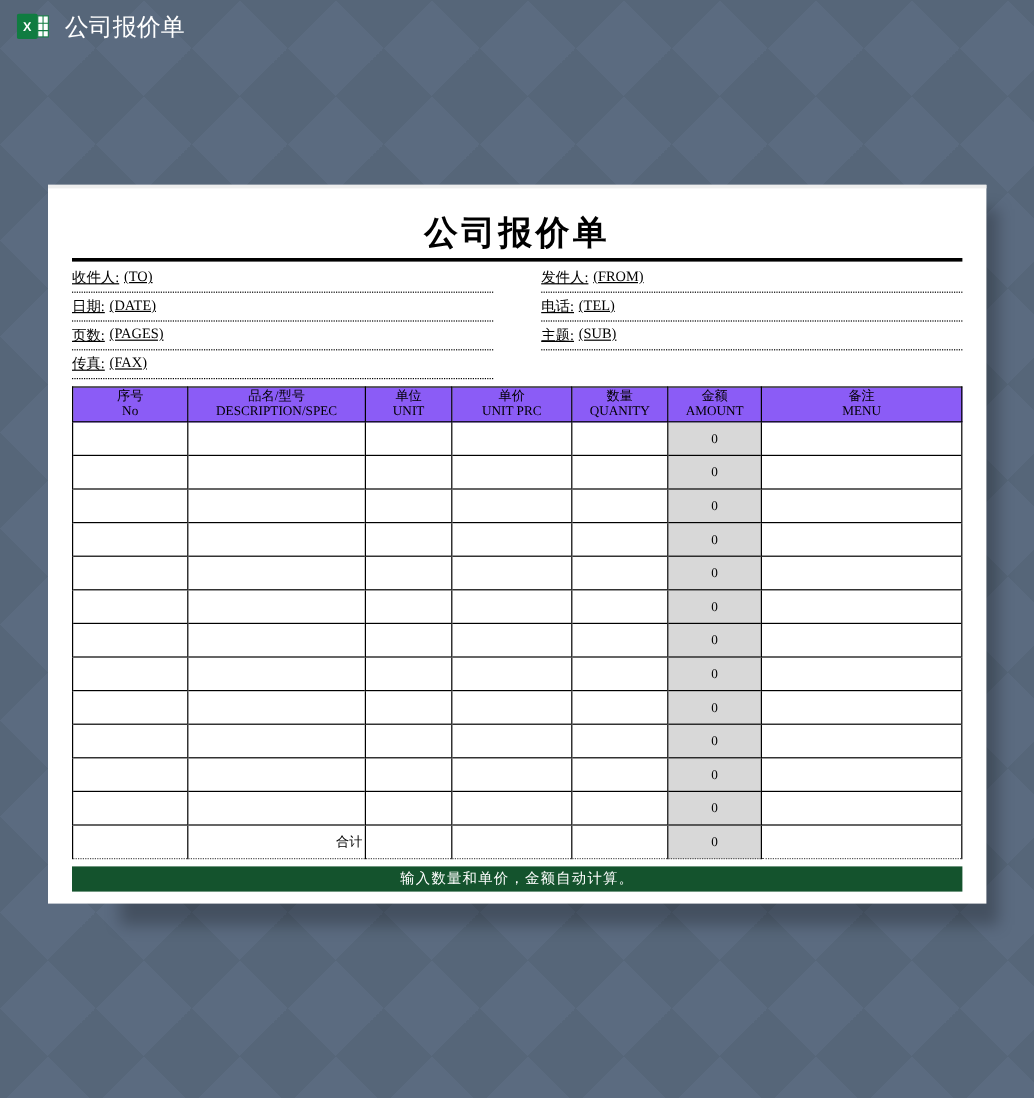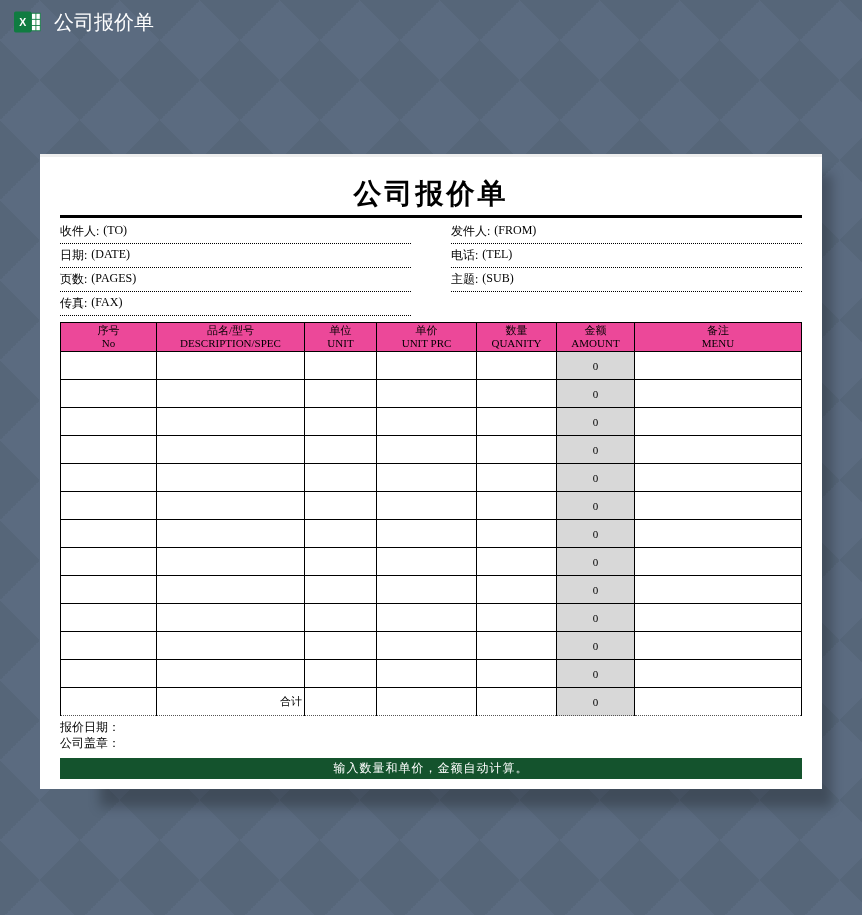--- a/index.html
+++ b/index.html
@@ -58,20 +58,21 @@
   font-size: 28px;
   font-weight: 700;
   letter-spacing: 3px;
   padding-bottom: 2px;
 }
 .hr-thick { border-bottom: 3px solid #000; margin-bottom: 2px; }
 .info-grid {
   display: grid;
   grid-template-columns: 1fr 1fr;
   column-gap: 40px;
+  text-decoration: underline;
 }
 .info-row {
   border-bottom: 1px dotted #000;
   padding: 3px 0;
   font-size: 12px;
   display: flex;
   gap: 4px;
 }
 .tbl {
   width: 100%;
@@ -79,21 +80,21 @@
   margin-top: 6px;
 }
 .tbl th, .tbl td {
   border: 1px solid #000;
   font-size: 11px;
   text-align: center;
   vertical-align: middle;
   padding: 1px 2px;
 }
 .tbl th {
-  background: #ec4899;
+  background: #8b5cf6;
   font-weight: 400;
   line-height: 1.2;
   height: 28px;
 }
 .tbl td { height: 28px; border-bottom: 1px dotted #555; }
 .tbl tbody tr td:nth-child(6) { background: #d8d8d8; }
 .tbl td.sum-label { text-align: right; }
 .col-no { width: 96px; }
 .col-desc { width: 148px; }
 .col-unit { width: 72px; }
@@ -301,19 +302,15 @@
             <td class="sum-label">合计</td>
             <td></td>
             <td></td>
             <td></td>
             <td>0</td>
             <td></td>
           </tr>
         </tbody>
     </table>
 
-    <div class="footer-lines">
-      <div>报价日期：</div>
-      <div>公司盖章：</div>
-    </div>
     <div class="footer-bar">输入数量和单价，金额自动计算。</div>
   </div>
 </div>
 
 </body></html>

